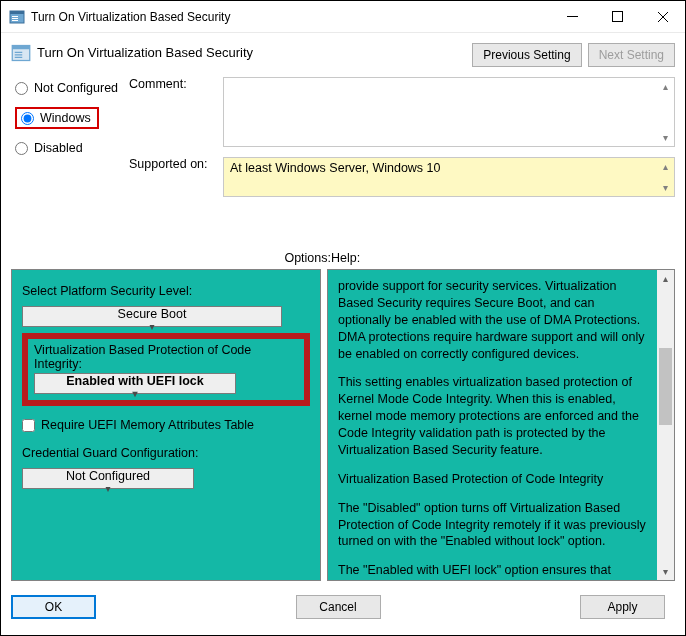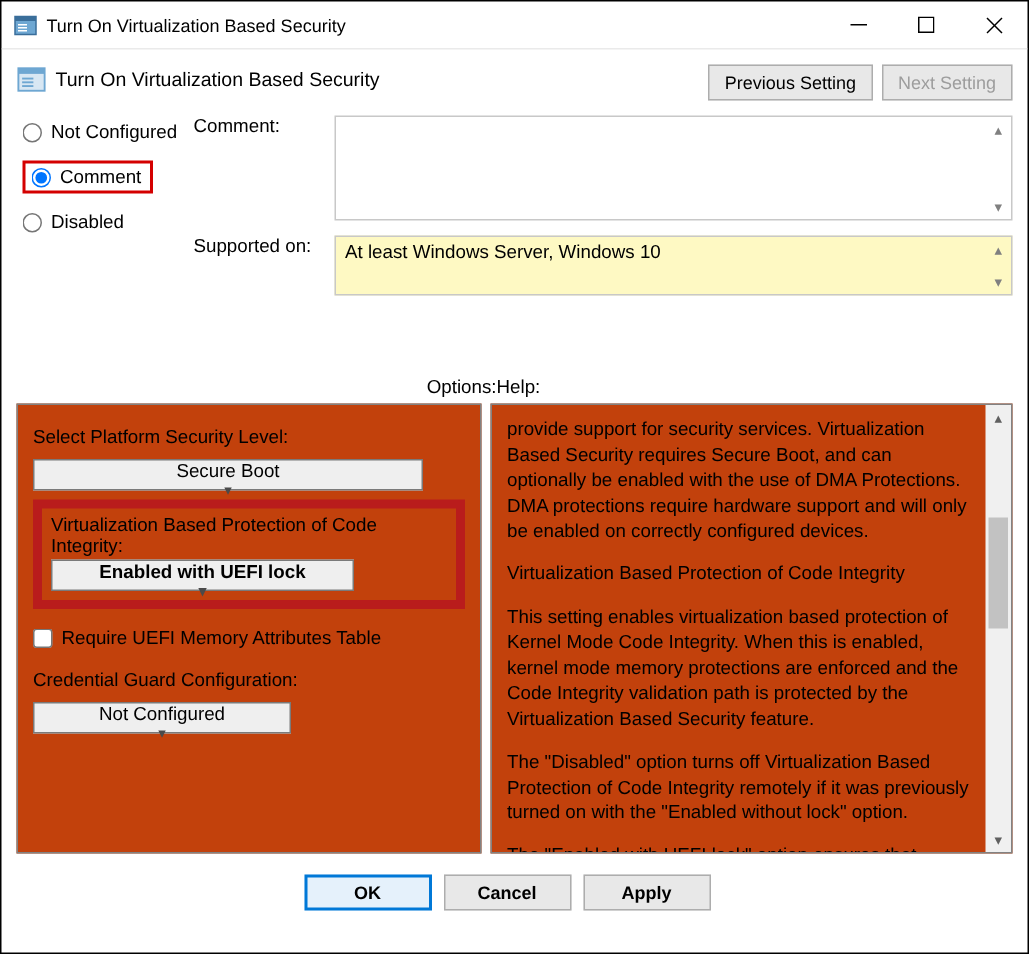--- a/index.html
+++ b/index.html
@@ -107,21 +107,21 @@
   
   .panel-labels {
     display:flex; padding: 8px 10px 4px 10px;
   }
   .panel-labels .optlbl { width: 320px; text-align: right; }
   .panels {
     flex:1; display:flex; gap:6px; padding: 0 10px 8px 10px; min-height:0;
   }
   .panel {
     border:1px solid #828282;
-    background:#c2410c;
+    background:#14b8a6;
     overflow:hidden;
     display:flex; flex-direction:column;
   }
   .options-panel { width: 310px; padding:10px; gap:6px; }
   .help-panel { flex:1; position:relative; }
   .help-content {
     position:absolute; left:0; right:17px; top:0; bottom:0;
     padding: 8px 10px;
     font-size:12.5px; line-height:1.35;
     overflow:hidden;
@@ -150,23 +150,22 @@
   .select .chev { font-size:10px; color:#4a4a4a; }
   .sel-wide { width:260px; }
   .opt-label { margin-top:4px; margin-bottom:2px; }
   .red-outline { border:6px solid #b91c1c; padding:4px 6px 6px 6px; }
   .red-outline .opt-label { margin-top:0; }
   .red-outline .select { width: 202px; font-weight: bold; }
   .check-row { display:flex; align-items:center; margin-top:6px; }
   .check-row input { margin:0 6px 0 0; }
   
   .bottom-bar {
-    display:flex; justify-content:center; gap:8px;
-    padding: 6px 20px 28px 10px;
-    font-weight: bold;
+    display:flex; justify-content:space-between; gap:8px;
+    padding: 6px 20px 16px 10px;
   }
 </style>
 </head>
 <body>
 
 <div class="titlebar">
   <span class="icon">
     <svg width="16" height="16" viewBox="0 0 16 16">
       <rect x="1" y="2" width="14" height="12" fill="#6ea7d2" stroke="#3a6e9a"></rect>
       <rect x="1" y="2" width="14" height="3" fill="#3a6e9a"></rect>
@@ -211,21 +210,21 @@
 
 <div class="config-area">
   <div class="radio-col">
     <label class="radio-item">
       <input type="radio" name="state" style="">
         <span>Not Configured</span>
     </label>
     <div class="radio-item" style="margin-bottom:8px;">
       <label class="red-box">
         <input type="radio" name="state" checked="" style="">
-          <span>Comment</span>
+          <span>Windows</span>
       </label>
     </div>
     <label class="radio-item">
       <input type="radio" name="state" style="">
         <span>Disabled</span>
     </label>
   </div>
   <div class="labels-col">
     <div class="lbl">Comment:</div>
     <div class="lbl">Supported on:</div>
@@ -277,22 +276,22 @@
     <div class="opt-label" style="margin-top:8px;">Credential Guard Configuration:</div>
     <div class="select" style="width:172px;">
       <span>Not Configured</span>
       <span class="chev">▾</span>
     </div>
   </div>
 
   <div class="panel help-panel">
     <div class="help-content">
       <p>provide support for security services. Virtualization Based Security requires Secure Boot, and can optionally be enabled with the use of DMA Protections. DMA protections require hardware support and will only be enabled on correctly configured devices.</p>
+      <p>This setting enables virtualization based protection of Kernel Mode Code Integrity. When this is enabled, kernel mode memory protections are enforced and the Code Integrity validation path is protected by the Virtualization Based Security feature.</p>
       <p>Virtualization Based Protection of Code Integrity</p>
-      <p>This setting enables virtualization based protection of Kernel Mode Code Integrity. When this is enabled, kernel mode memory protections are enforced and the Code Integrity validation path is protected by the Virtualization Based Security feature.</p>
       <p>The "Disabled" option turns off Virtualization Based Protection of Code Integrity remotely if it was previously turned on with the "Enabled without lock" option.</p>
       <p>The "Enabled with UEFI lock" option ensures that Virtualization Based Protection of Code Integrity cannot be disabled remotely. In order to disable the feature, you must set the Group Policy to</p>
     </div>
     <div class="scrollbar">
       <div class="arr">▴</div>
       <div class="track">
         <div class="thumb"></div>
       </div>
       <div class="arr">▾</div>
     </div>

